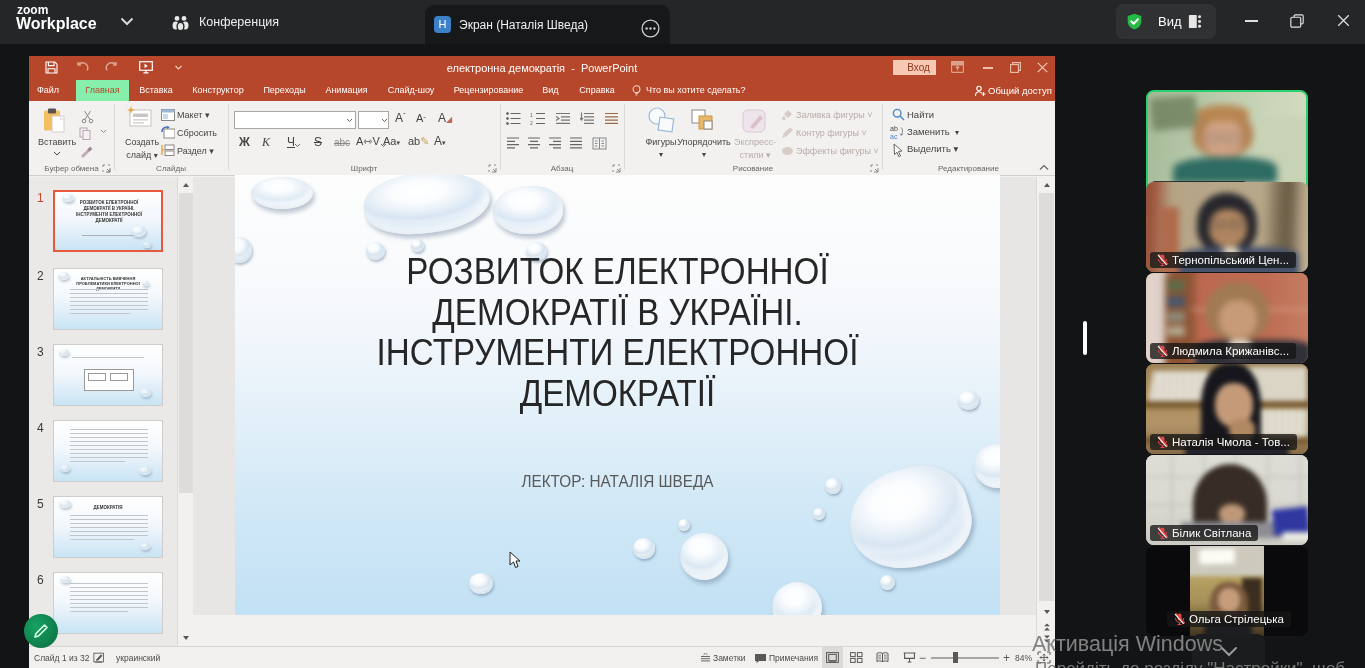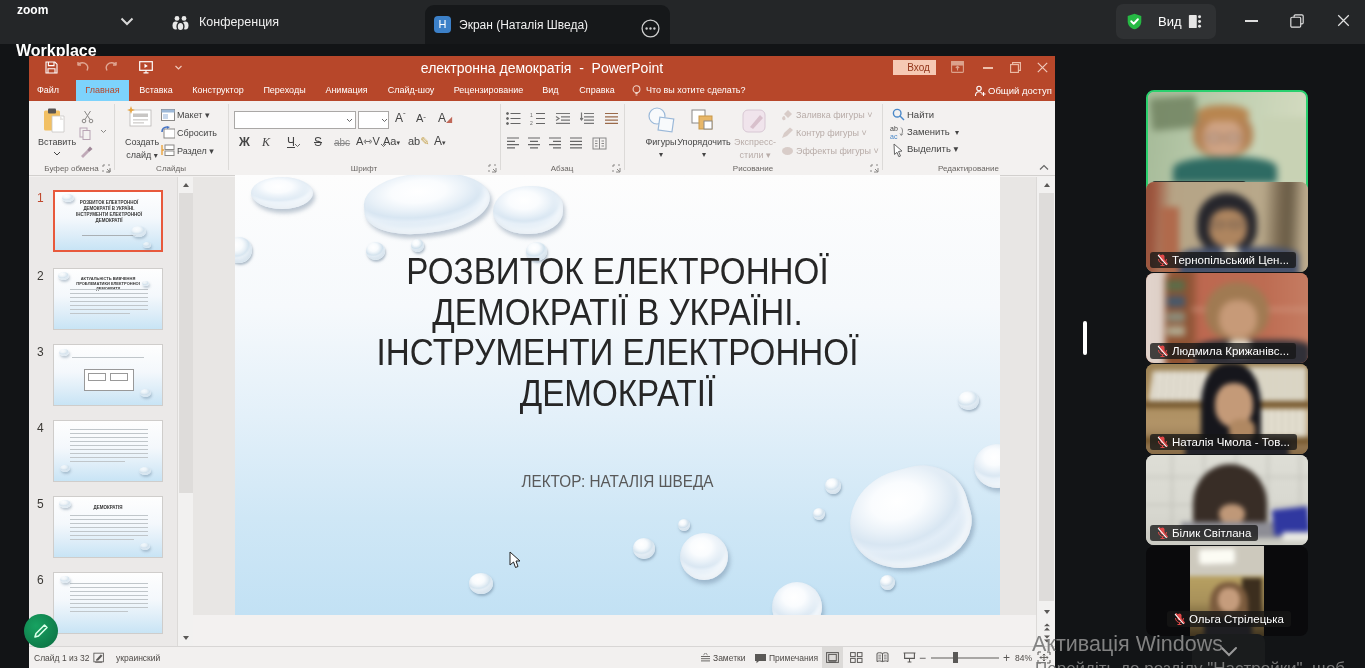--- a/index.html
+++ b/index.html
@@ -51,21 +51,21 @@
     color:#fff; font-size:11.5px; line-height:16px; padding:0 7px; white-space:nowrap; display:flex; align-items:center; gap:4px; }
   
   #wm1 { position:absolute; left:1032px; top:632px; font-size:21.5px; color:#828282; z-index:30; }
   #wm2 { position:absolute; left:1035px; top:659px; font-size:17px; color:#7a7a7a; z-index:30; }
   #chevbtn { position:absolute; left:1192px; top:634px; width:73px; height:40px; background:#1a1c1d; border-radius:8px; z-index:25; }
 </style></head>
 <body>
 
 <div id="topbar">
   <div style="position:absolute;left:17px;top:3px;color:#fff;font-size:12px;font-weight:bold;">zoom</div>
-  <div style="position:absolute;left:16px;top:15px;color:#fff;font-size:16px;font-weight:bold;margin-top:27px;">Workplace</div>
+  <div style="position:absolute;left:16px;top:15px;color:#fff;font-size:16px;font-weight:bold;">Workplace</div>
   <svg class="abs" style="left:120px;top:17px" width="14" height="9" viewBox="0 0 14 9">
       <path d="M1.5 1.5 L7 7 L12.5 1.5" stroke="#d8d8d8" stroke-width="2" fill="none"></path>
     </svg>
   <svg class="abs" style="left:172px;top:15px" width="17" height="16" viewBox="0 0 17 16" fill="#e8e8e8">
     <circle cx="5" cy="3.4" r="2.4"></circle>
       <circle cx="12" cy="3.4" r="2.4"></circle>
     <ellipse cx="3.6" cy="10.5" rx="3.1" ry="4"></ellipse>
       <ellipse cx="13.4" cy="10.5" rx="3.1" ry="4"></ellipse>
     <ellipse cx="8.5" cy="11.5" rx="3.4" ry="4.2" stroke="#242628" stroke-width="1.4"></ellipse>
     </svg>
@@ -119,39 +119,39 @@
         <path d="M11 1 V4 H8" stroke-linejoin="round"></path>
       </svg>
     <svg class="abs" style="left:110px;top:5px" width="14" height="13" viewBox="0 0 14 13" fill="none" stroke="#fff">
         <rect x="0.7" y="0.7" width="12.6" height="8.6" stroke-width="1.2"></rect>
         <path d="M5.5 2.8 L8.8 4.9 L5.5 7 Z" fill="#fff" stroke="none"></path>
         <path d="M7 9.5 v2.2 M4.5 11.9 h5" stroke-width="1.1"></path>
       </svg>
     <svg class="abs" style="left:146px;top:9px" width="7" height="5" viewBox="0 0 7 5">
         <path d="M0.5 1 L3.5 4 L6.5 1" stroke="#f0c9bb" stroke-width="1.2" fill="none"></path>
       </svg>
-    <div style="position:absolute;left:0;width:1026px;top:0;height:24px;text-align:center;line-height:24px;color:#fff;font-size:14px;">електронна демократія &nbsp;-&nbsp; PowerPoint</div>
+    <div style="position:absolute;left:0;width:1026px;top:0;height:24px;text-align:center;line-height:24px;color:#fff;font-size:11px;">електронна демократія &nbsp;-&nbsp; PowerPoint</div>
     <div style="position:absolute;left:864px;top:4px;width:43px;height:15px;background:#f6c9b4;color:#93361b;font-size:10px;text-align:center;line-height:15px;padding-left:8px;">Вход</div>
     <svg class="abs" style="left:922px;top:5px" width="13" height="12" viewBox="0 0 13 12" fill="none" stroke="#dca28c" stroke-width="1.1">
         <rect x="0.6" y="0.6" width="11.8" height="10.8" rx="1"></rect>
         <rect x="0.6" y="0.6" width="11.8" height="3.4" fill="#dca28c"></rect>
         <path d="M6.5 9.5 V5.5 M4.8 7 L6.5 5.3 L8.2 7"></path>
       </svg>
     <div style="position:absolute;left:954px;top:11px;width:10px;height:1.5px;background:#eebfab;"></div>
     <svg class="abs" style="left:981px;top:6px" width="11" height="11" viewBox="0 0 11 11" fill="none" stroke="#eebfab" stroke-width="1.1">
         <rect x="0.6" y="2.6" width="7.8" height="7.8"></rect>
         <path d="M2.6 2.6 V0.6 H10.4 V8.4 H8.6"></path>
       </svg>
     <svg class="abs" style="left:1008px;top:6px" width="11" height="11" viewBox="0 0 11 11" stroke="#f0c9bb" stroke-width="1.2">
         <path d="M0.8 0.8 L10.2 10.2 M10.2 0.8 L0.8 10.2"></path>
       </svg>
   </div>
   <div id="ppt-tabs">
     <div class="rtab" style="left:0;width:38px;">Файл</div>
-    <div class="rtab" style="left:47px;width:53px;background:#7dd3fc;color:#b7472a;">Главная</div>
+    <div class="rtab" style="left:47px;width:53px;background:#86efac;color:#b7472a;">Главная</div>
     <div class="rtab" style="left:104px;width:46px;">Вставка</div>
     <div class="rtab" style="left:156px;width:66px;">Конструктор</div>
     <div class="rtab" style="left:228px;width:55px;">Переходы</div>
     <div class="rtab" style="left:290px;width:55px;">Анимация</div>
     <div class="rtab" style="left:352px;width:60px;">Слайд-шоу</div>
     <div class="rtab" style="left:418px;width:83px;">Рецензирование</div>
     <div class="rtab" style="left:504px;width:35px;">Вид</div>
     <div class="rtab" style="left:544px;width:48px;">Справка</div>
     <svg class="abs" style="left:602px;top:5px" width="11" height="12" viewBox="0 0 11 12" fill="none" stroke="#f0d4c8" stroke-width="1.1">
         <circle cx="5.5" cy="4.2" r="3.4"></circle>

